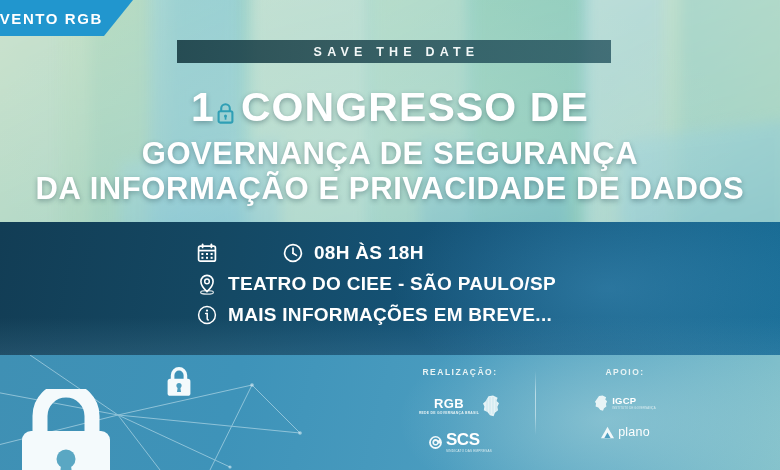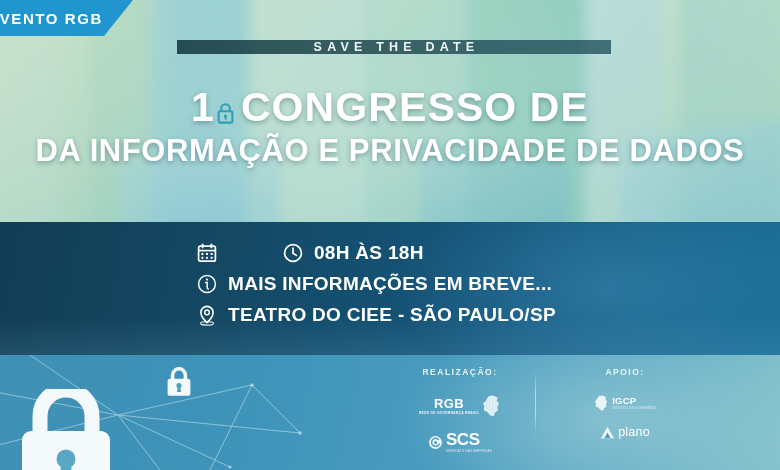--- a/index.html
+++ b/index.html
@@ -37,21 +37,21 @@
     display:flex;align-items:center;justify-content:flex-end;
     padding-right:30px;
   }
   .tag-text{
     color:#ffffff;font-size:15px;font-weight:bold;letter-spacing:1.6px;
     white-space:nowrap;
   }
 
   
   .std-bar{
-    position:absolute;left:177px;top:40px;width:434px;height:14px;
+    position:absolute;left:177px;top:40px;width:434px;height:23px;
     background:linear-gradient(90deg,rgba(22,58,66,.88) 0%,rgba(26,66,74,.84) 35%,rgba(30,74,86,.80) 70%,rgba(33,80,92,.78) 100%);
     display:flex;align-items:center;justify-content:center;
   }
   .std-text{
     color:#f2f7f7;font-size:12.5px;font-weight:bold;letter-spacing:5.2px;
     text-indent:5px;
   }
 
   
   .headline{
@@ -160,20 +160,21 @@
     <span class="std-text">SAVE THE DATE</span>
   </div>
 
   <div class="headline">
     <div class="hl1"><span>1</span><span class="ord-lock"><svg width="17" height="21" viewBox="0 0 17 21">
             <path d="M4.2 8.4V5.6a4.3 4.3 0 0 1 8.6 0v2.8" fill="none" stroke="#2f9fb5" stroke-width="2.1"></path>
             <rect x="1.6" y="8.2" width="13.8" height="11.4" rx="1.6" fill="none" stroke="#2f9fb5" stroke-width="2.1"></rect>
             <circle cx="8.5" cy="13.1" r="1.5" fill="#2f9fb5"></circle>
             <rect x="7.7" y="13.3" width="1.7" height="3.4" fill="#2f9fb5"></rect>
           </svg></span><span>CONGRESSO DE</span></div>
+    <div class="hl2">GOVERNANÇA DE SEGURANÇA</div>
     <div class="hl3">DA INFORMAÇÃO E PRIVACIDADE DE DADOS</div>
   </div>
 
   <div class="band">
     <div class="band-glow"></div>
     <div class="band-sheen"></div>
   </div>
 
   <div class="info">
 
@@ -198,39 +199,39 @@
           <circle cx="10" cy="10" r="8.4" fill="none" stroke="#fff" stroke-width="1.7"></circle>
           <line x1="10" y1="5" x2="10" y2="10.2" stroke="#fff" stroke-width="1.7" stroke-linecap="round"></line>
           <line x1="10" y1="10.2" x2="13.4" y2="12.4" stroke="#fff" stroke-width="1.7" stroke-linecap="round"></line>
         </svg>
       </span>
       <span class="info-txt">08H ÀS 18H</span>
     </div>
 
     <div class="info-row">
       <span class="info-ico">
+        <svg width="20" height="21" viewBox="0 0 20 21">
+          <path d="M10 1.4c-3.4 0-6.1 2.7-6.1 6.1 0 4.4 6.1 10.2 6.1 10.2s6.1-5.8 6.1-10.2c0-3.4-2.7-6.1-6.1-6.1z" fill="none" stroke="#fff" stroke-width="1.6"></path>
+          <circle cx="10" cy="7.4" r="2.3" fill="none" stroke="#fff" stroke-width="1.5"></circle>
+          <ellipse cx="10" cy="18.4" rx="6.4" ry="1.7" fill="none" stroke="#fff" stroke-width="1.2" opacity=".85"></ellipse>
+        </svg>
+      </span>
+      <span class="info-txt">TEATRO DO CIEE - SÃO PAULO/SP</span>
+    </div>
+
+    <div class="info-row">
+      <span class="info-ico">
         <svg width="20" height="20" viewBox="0 0 20 20">
           <circle cx="10" cy="10" r="8.4" fill="none" stroke="#fff" stroke-width="1.5"></circle>
           <circle cx="10" cy="5.6" r="1.15" fill="#fff"></circle>
           <path d="M10.2 8.6v5.1c0 .9.5 1.2 1.1 1.2" fill="none" stroke="#fff" stroke-width="1.5" stroke-linecap="round"></path>
           <line x1="8.6" y1="8.6" x2="10.2" y2="8.6" stroke="#fff" stroke-width="1.5" stroke-linecap="round"></line>
         </svg>
       </span>
       <span class="info-txt">MAIS INFORMAÇÕES EM BREVE...</span>
-    </div>
-
-    <div class="info-row">
-      <span class="info-ico">
-        <svg width="20" height="21" viewBox="0 0 20 21">
-          <path d="M10 1.4c-3.4 0-6.1 2.7-6.1 6.1 0 4.4 6.1 10.2 6.1 10.2s6.1-5.8 6.1-10.2c0-3.4-2.7-6.1-6.1-6.1z" fill="none" stroke="#fff" stroke-width="1.6"></path>
-          <circle cx="10" cy="7.4" r="2.3" fill="none" stroke="#fff" stroke-width="1.5"></circle>
-          <ellipse cx="10" cy="18.4" rx="6.4" ry="1.7" fill="none" stroke="#fff" stroke-width="1.2" opacity=".85"></ellipse>
-        </svg>
-      </span>
-      <span class="info-txt">TEATRO DO CIEE - SÃO PAULO/SP</span>
     </div>
 
   </div>
 
   <div class="footer">
     <div class="footer-haze"></div>
 
     <svg class="net" viewBox="0 0 330 115">
       <g stroke="#cfe9f2" stroke-width="1" opacity=".55" fill="none">
         <line x1="-10" y1="36" x2="118" y2="60"></line>

